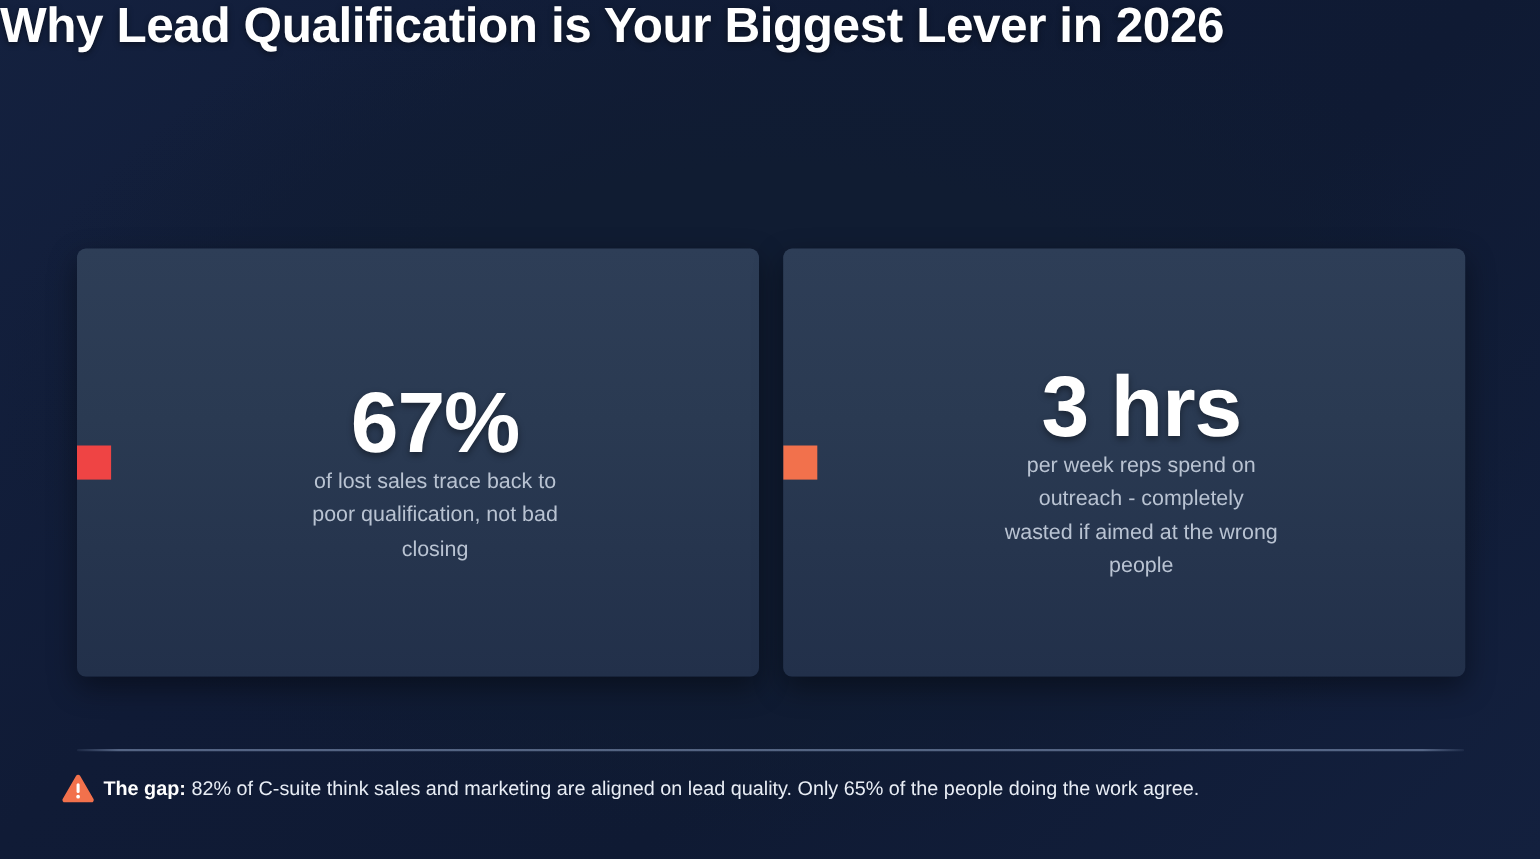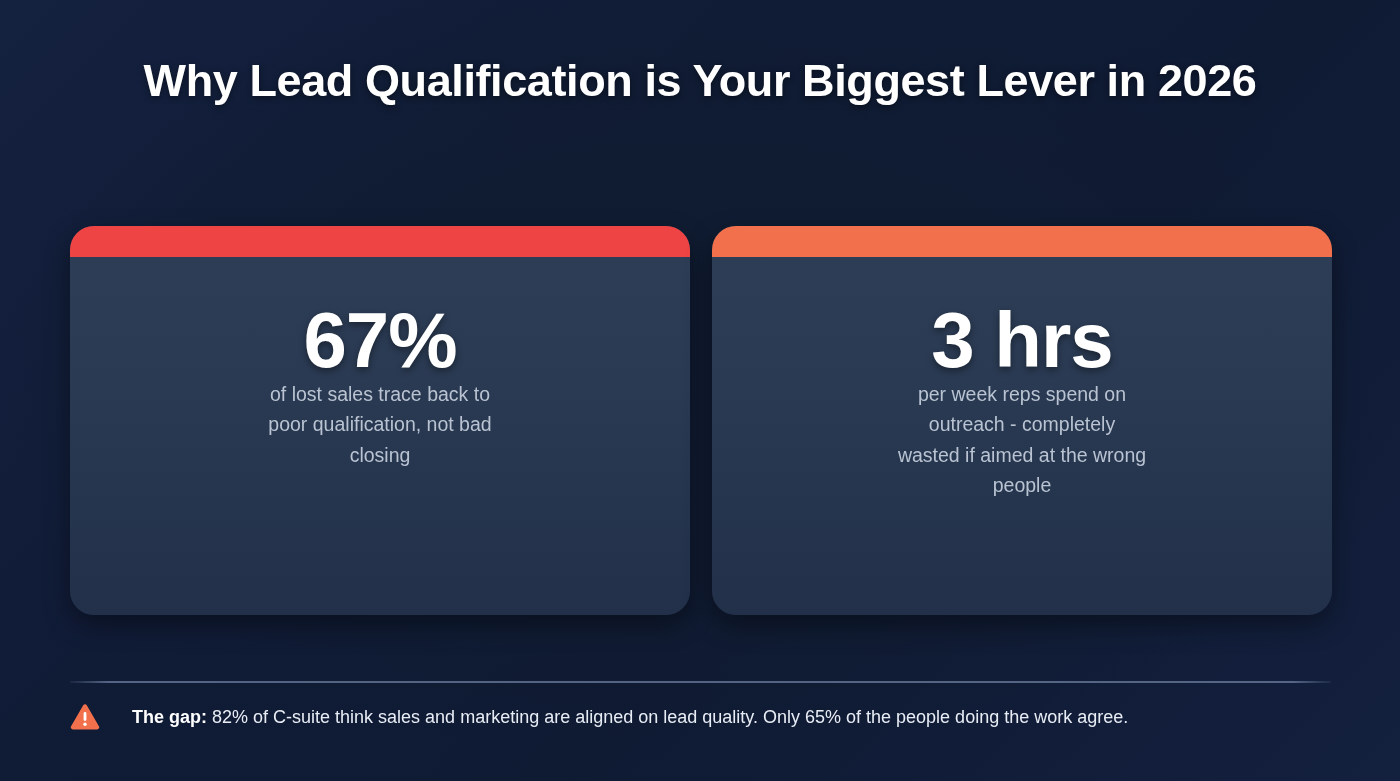--- a/index.html
+++ b/index.html
@@ -22,22 +22,20 @@
   .slide {
     width:1400px;
     height:781px;
     position:relative;
     display:flex;
     flex-direction:column;
   }
 
   
   .title-wrap {
-    padding-top:58px;
-    text-align:center;
   }
   .title {
     font-size:45px;
     font-weight:bold;
     letter-spacing:-0.4px;
     color:#ffffff;
     line-height:1.0;
     text-shadow:0 2px 6px rgba(0,0,0,0.45);
   }
 
@@ -47,26 +45,27 @@
     left:70px;
     top:226px;
     width:1262px;
     height:389px;
     display:flex;
     gap:22px;
   }
 
   .card {
     flex:1 1 0;
-    border-radius:24px;
+    border-radius:8px;
     overflow:hidden;
     display:flex;
-    flex-direction:column;
+    flex-direction:row;
     background:linear-gradient(180deg, #2e3e57 0%, #2a3a52 40%, #22304a 100%);
     box-shadow:0 10px 26px rgba(0,0,0,0.40);
+    align-items:center;
   }
 
   .card-accent {
     height:31px;
     width:100%;
     flex:0 0 31px;
   }
 
   .card-body {
     flex:1 1 auto;
@@ -101,26 +100,26 @@
     top:681px;
     width:1261px;
     height:2px;
     background:linear-gradient(90deg, rgba(120,140,175,0.10) 0%, rgba(140,160,195,0.55) 3%, rgba(140,160,195,0.55) 97%, rgba(120,140,175,0.10) 100%);
     border-radius:2px;
   }
 
   
   .footer {
     position:absolute;
-    left:70px;
+    left:56px;
     top:703px;
     width:1262px;
     display:flex;
     align-items:center;
-    gap:32px;
+    gap:8px;
   }
   .warn-icon {
     flex:0 0 auto;
     width:30px;
     height:28px;
     display:block;
   }
   .footer-text {
     font-size:18px;
     line-height:1.35;

